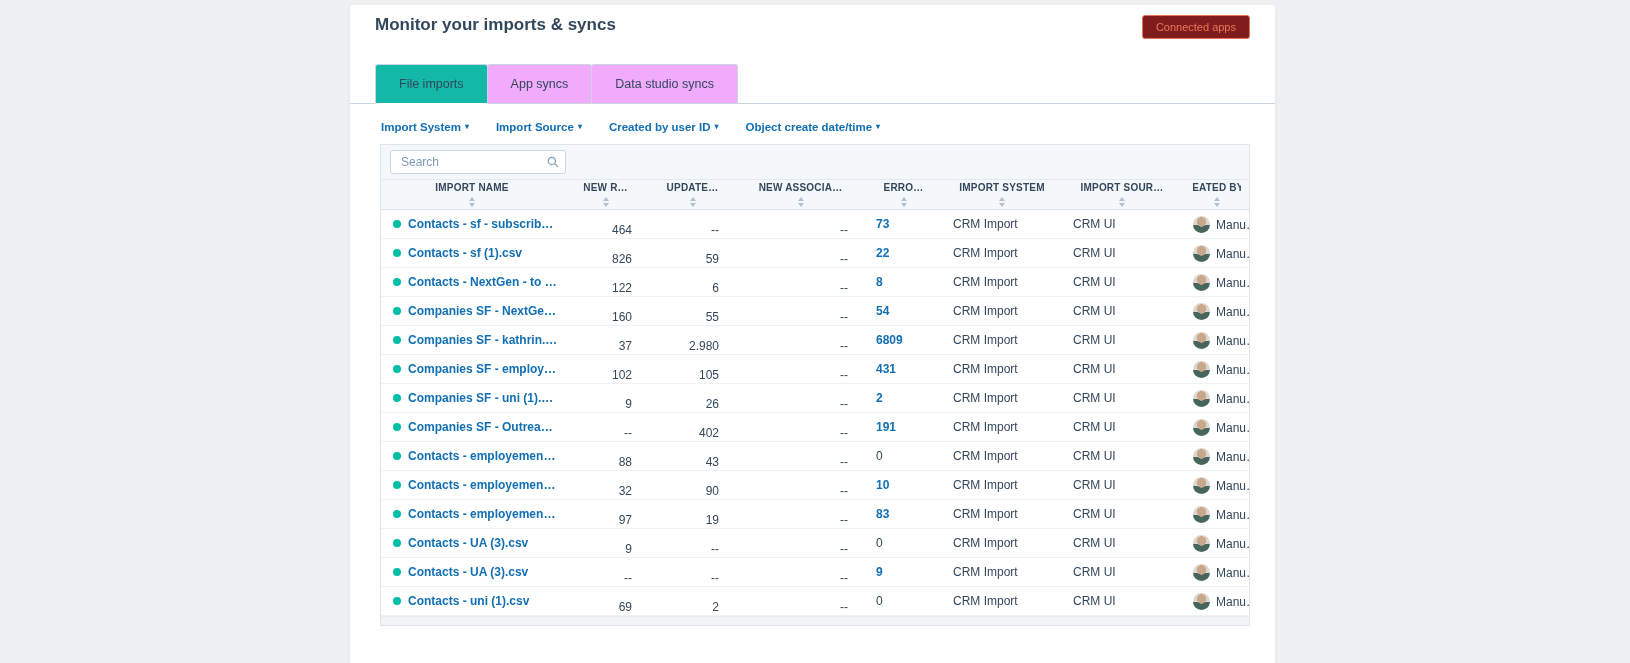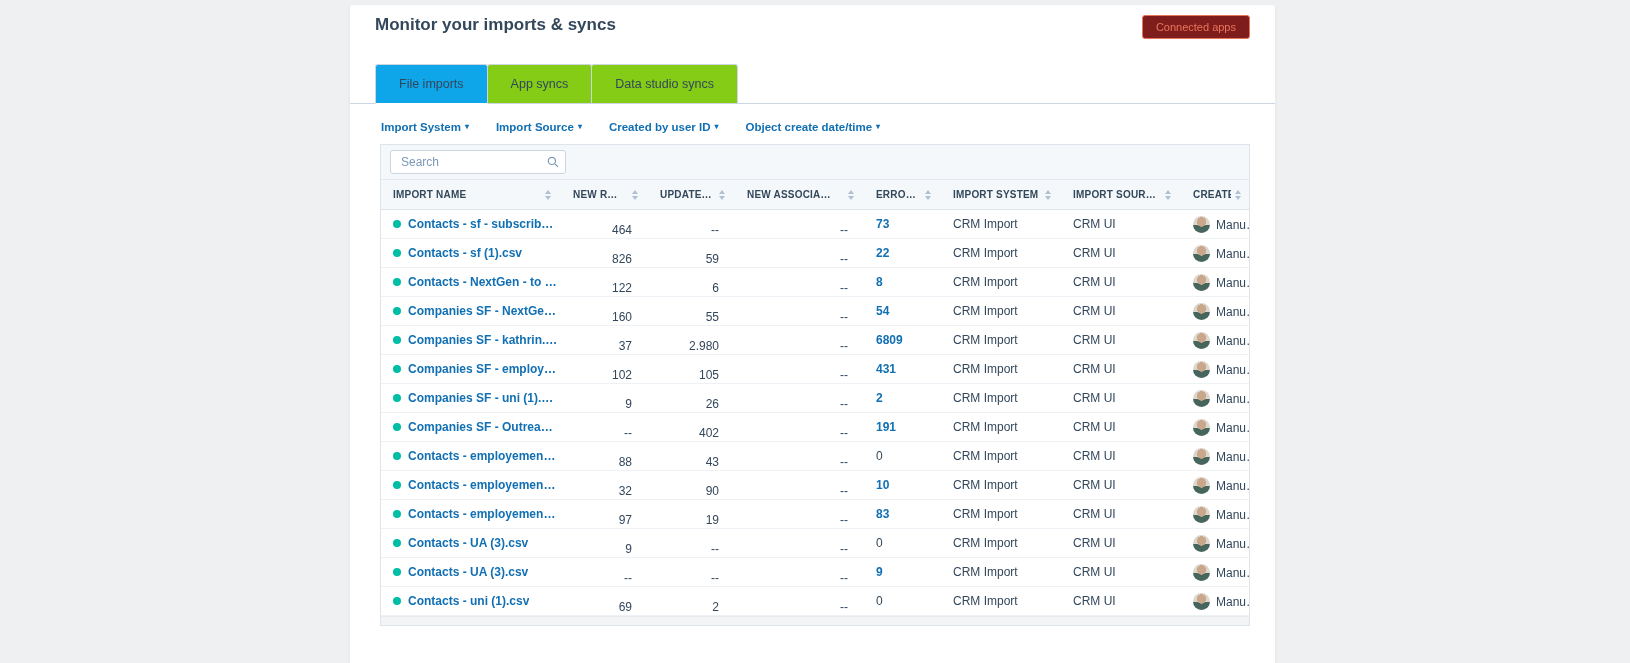--- a/index.html
+++ b/index.html
@@ -38,27 +38,27 @@
     display: flex; align-items: flex-end;
     margin-top: 25px;
     padding-left: 25px;
     border-bottom: 1px solid #cbd6e2;
   }
   .tab {
     font-size: 12.5px; color: #33475b;
     padding: 12px 23px;
     border: 1px solid #cbd6e2; border-bottom: none;
     border-radius: 3px 3px 0 0;
-    background: #84cc16;
+    background: #f0abfc;
     margin-right: -1px;
     cursor: pointer;
     white-space: nowrap;
   }
   .tab.active {
-    background: #0ea5e9;
+    background: #14b8a6;
     margin-bottom: -1px;
     border-bottom: 1px solid #fff;
     font-weight: 500;
   }
   .filters { display: flex; gap: 27px; padding: 17px 0 0 31px; }
   .filter {
     font-size: 11.5px; font-weight: 700;
     color: var(--link, #116fb4);
     cursor: pointer;
     display: flex; align-items: center; gap: 4px;
@@ -88,21 +88,21 @@
     background: #f5f8fa;
     border-top: 1px solid #e3e9ef;
     border-bottom: 1px solid #dfe3eb;
     height: 30px;
     font-size: 10px; font-weight: 700; letter-spacing: 0.2px;
     color: #33475b; text-align: left;
     padding: 0 10px 0 12px;
     cursor: pointer;
     overflow: hidden; white-space: nowrap;
   }
-  .th-inner { display: flex; align-items: center; justify-content: space-between; gap: 4px; overflow: hidden; }
+  .th-inner { display: flex; align-items: center; justify-content: space-between; gap: 4px; overflow: hidden; flex-direction: column; }
   .th-label { overflow: hidden; white-space: nowrap; }
   .sort { display: flex; flex-direction: column; gap: 2px; flex: none; }
   .s-up, .s-dn { display: block; width: 0; height: 0; border-left: 3.5px solid transparent; border-right: 3.5px solid transparent; }
   .s-up { border-bottom: 4px solid #b0bfd1; }
   .s-dn { border-top: 4px solid #b0bfd1; }
   tbody td {
     height: 29px;
     border-bottom: 1px solid #eef2f7;
     font-size: 12px; color: #33475b;
     padding: 0 0 0 12px;

